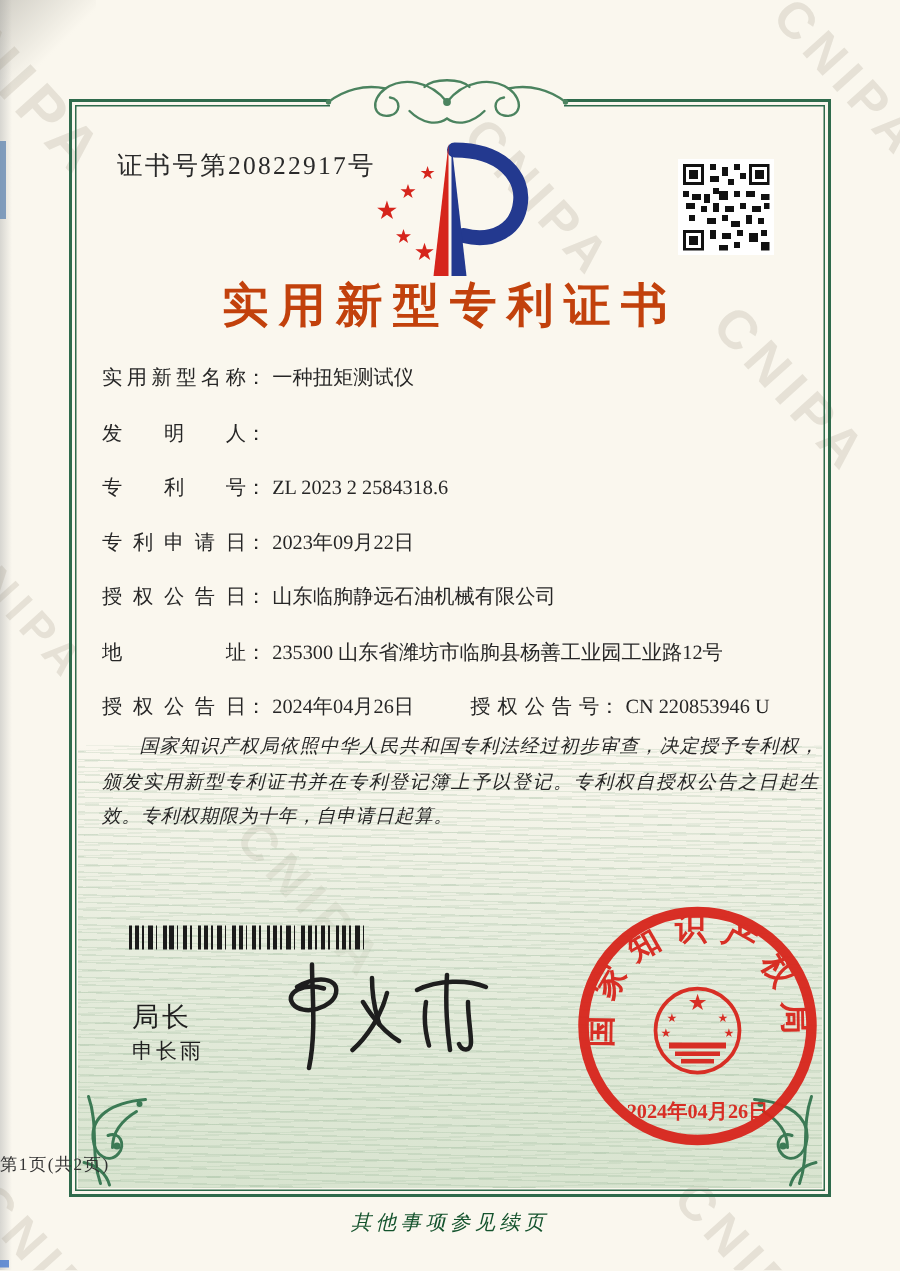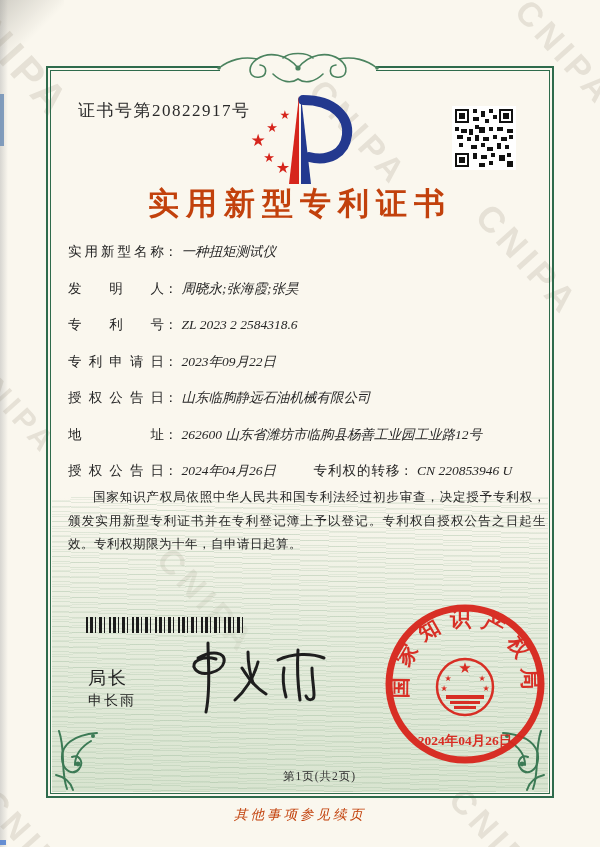--- a/index.html
+++ b/index.html
@@ -48,46 +48,46 @@
   .logo{position:absolute;left:243px;top:92px;width:112px;height:96px;}
   .qr{position:absolute;left:452px;top:106px;width:58px;height:58px;background:#fff;padding:3px;}
   .title{position:absolute;left:0;right:0;top:183px;text-align:center;
     font-size:31px;font-weight:bold;letter-spacing:7px;color:#c2410c;}
 
   
   .fields{position:absolute;left:68px;top:243px;width:478px;z-index:2;}
   .f-row{display:flex;align-items:baseline;font-size:13.5px;height:17px;margin-bottom:19.5px;color:#262626;}
   .f-label{display:inline-block;width:96px;text-align:justify;text-align-last:justify;flex:none;}
   .f-colon{flex:none;margin-right:4px;}
-  .f-val{white-space:nowrap;font-style:italic;}
+  .f-val{white-space:nowrap;}
   .f-val-fixed{min-width:118px;}
   .f-label2{display:inline-block;width:86px;text-align:justify;text-align-last:justify;flex:none;margin-left:14px;}
 
   
   .paras{position:absolute;left:68px;top:486px;width:478px;z-index:2;}
   .paras p{margin:0 0 9px 0;font-size:12.5px;line-height:1.88;text-indent:2em;
-    text-align:justify;letter-spacing:.5px;color:#262626;}
+    text-align:justify;font-style:italic;letter-spacing:.5px;color:#262626;}
 
   
   .barcode{position:absolute;left:86px;top:617px;width:157px;height:16px;z-index:2;
     background-image:repeating-linear-gradient(90deg,
       #1b1b1b 0 2px,rgba(0,0,0,0) 2px 4px,
       #1b1b1b 4px 7px,rgba(0,0,0,0) 7px 9px,
       #1b1b1b 9px 10px,rgba(0,0,0,0) 10px 13px,
       #1b1b1b 13px 16px,rgba(0,0,0,0) 16px 18px,
       #1b1b1b 18px 19px,rgba(0,0,0,0) 19px 23px);}
   .signer-title{position:absolute;left:88px;top:666px;font-size:18px;letter-spacing:2px;z-index:2;}
   .signer-name{position:absolute;left:88px;top:692px;font-size:14px;letter-spacing:2px;z-index:2;}
   .signature{position:absolute;left:172px;top:638px;width:165px;height:78px;z-index:2;}
   .seal{position:absolute;left:380px;top:599px;width:170px;height:170px;z-index:3;opacity:.95;}
 
-  .page-info{position:absolute;left:0;right:0;top:769px;text-align:center;
-    font-size:11.5px;letter-spacing:1px;color:#333;z-index:2;padding-left:39px;}
+  .page-info{position:absolute;left:0;right:0;top:769px;
+    font-size:11.5px;letter-spacing:1px;color:#333;z-index:2;}
   .footer-note{position:absolute;left:0;right:0;top:806px;text-align:center;
-    font-size:13.5px;font-style:italic;letter-spacing:3px;color:#c2410c;}
+    font-size:13.5px;font-style:italic;letter-spacing:3px;color:#14532d;}
   svg{display:block;}
 </style>
 </head>
 <body>
 
 <div id="page">
 
   <div class="edge-left"></div>
   <div class="fold"></div>
   <div class="edge-blue-a"></div>
@@ -212,47 +212,46 @@
 
   <div class="fields">
     <div class="f-row">
       <span class="f-label">实用新型名称</span>
         <span class="f-colon">：</span>
       <span class="f-val">一种扭矩测试仪</span>
     </div>
     <div class="f-row">
       <span class="f-label">发明人</span>
         <span class="f-colon">：</span>
-      <span class="f-val">周晓永;张海霞;张昊</span>
     </div>
     <div class="f-row">
       <span class="f-label">专利号</span>
         <span class="f-colon">：</span>
       <span class="f-val">ZL 2023 2 2584318.6</span>
     </div>
     <div class="f-row">
       <span class="f-label">专利申请日</span>
         <span class="f-colon">：</span>
       <span class="f-val">2023年09月22日</span>
     </div>
     <div class="f-row">
       <span class="f-label">授权公告日</span>
         <span class="f-colon">：</span>
       <span class="f-val">山东临朐静远石油机械有限公司</span>
     </div>
     <div class="f-row">
       <span class="f-label">地址</span>
         <span class="f-colon">：</span>
-      <span class="f-val">262600 山东省潍坊市临朐县杨善工业园工业路12号</span>
+      <span class="f-val">235300 山东省潍坊市临朐县杨善工业园工业路12号</span>
     </div>
     <div class="f-row">
       <span class="f-label">授权公告日</span>
         <span class="f-colon">：</span>
       <span class="f-val f-val-fixed">2024年04月26日</span>
-      <span class="f-label2">专利权的转移</span>
+      <span class="f-label2">授权公告号</span>
         <span class="f-colon">：</span>
       <span class="f-val">CN 220853946 U</span>
     </div>
   </div>
 
   <div class="paras">
     <p>国家知识产权局依照中华人民共和国专利法经过初步审查，决定授予专利权，颁发实用新型专利证书并在专利登记簿上予以登记。专利权自授权公告之日起生效。专利权期限为十年，自申请日起算。</p>
   </div>
 
   <div class="barcode"></div>

